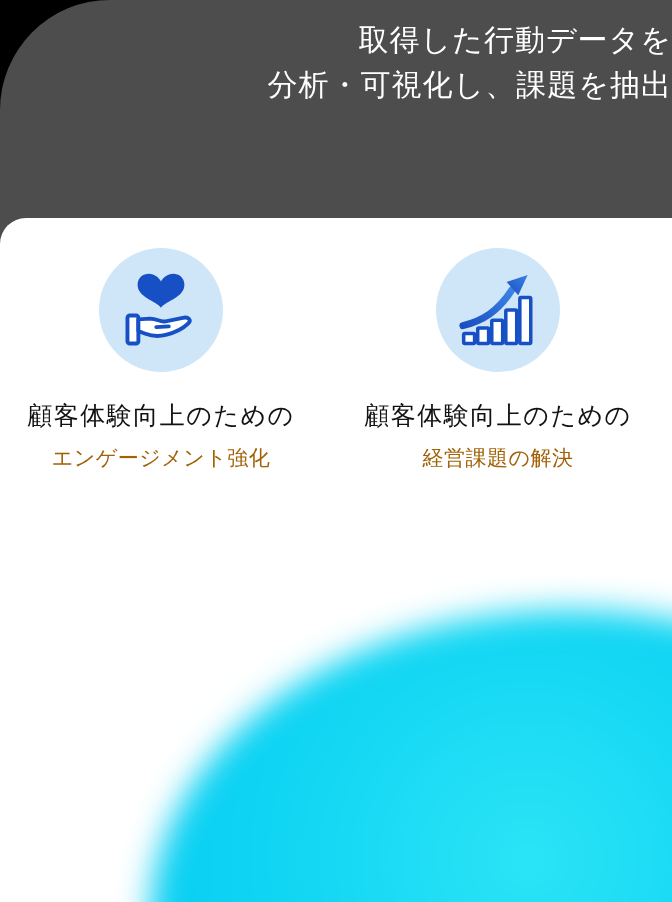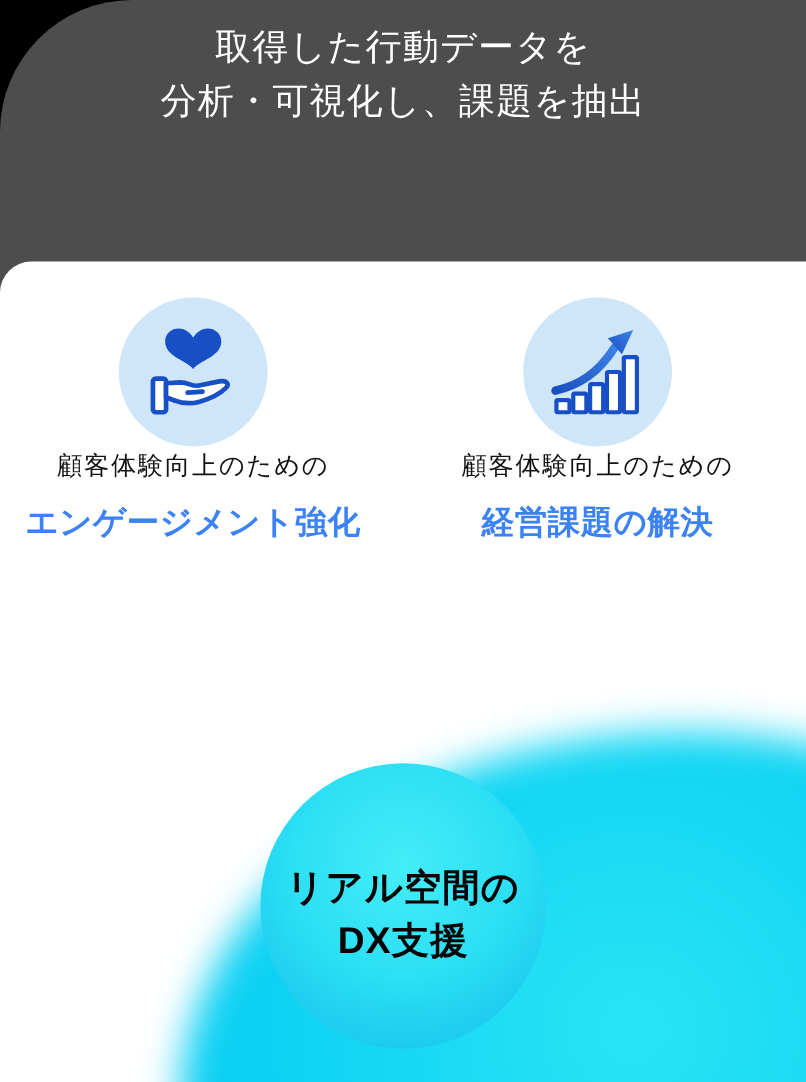--- a/index.html
+++ b/index.html
@@ -13,21 +13,21 @@
   }
   
   .header{
     position:absolute;top:0;left:0;
     width:672px;height:244px;
     background:#4d4d4d;
     border-top-left-radius:110px;
   }
   .header-text{
     padding-top:17px;
-    text-align:center;
+    text-align:right;
     color:#ffffff;
     font-size:30px;
     font-weight:500;
     line-height:45px;
     letter-spacing:1px;
   }
   
   .card{
     position:absolute;top:218px;left:0;
     width:672px;height:684px;
@@ -43,31 +43,32 @@
   .benefit:first-child{width:290px;}
   .icon-circle{
     width:124px;height:124px;
     margin:0 auto;
     border-radius:50%;
     background:#cfe6f8;
     display:flex;align-items:center;justify-content:center;
   }
   .icon-circle svg{width:78px;height:78px;}
   .benefit-desc{
-    font-size:21px;
+    margin-top:27px;
+    font-size:25px;
     line-height:33px;
     letter-spacing:1.5px;
     color:#121212;
   }
   .benefit-title{
     margin-top:12px;
-    font-size:27px;
-    font-weight:700;
+    font-size:21px;
+    font-weight:400;
     letter-spacing:0.5px;
-    color:#3b82f6;
+    color:#a16207;
     white-space:nowrap;
   }
   
   .glow{
     position:absolute;
     left:150px;top:610px;
     width:840px;height:620px;
     border-radius:50%;
     background:radial-gradient(circle at 45% 40%, #2be4f6 0%, #0fd4f3 45%, #00c4f0 100%);
     filter:blur(16px);
@@ -146,20 +147,14 @@
           <div>顧客体験向上のための</div>
         </div>
         <div class="benefit-title">経営課題の解決</div>
       </div>
 
     </div>
   </div>
 
   <div class="glow"></div>
 
-  <div class="result-circle">
-    <div class="result-text">
-      <div>リアル空間の</div>
-      <div>DX支援</div>
-    </div>
-  </div>
 
 </div>
 
 </body></html>

